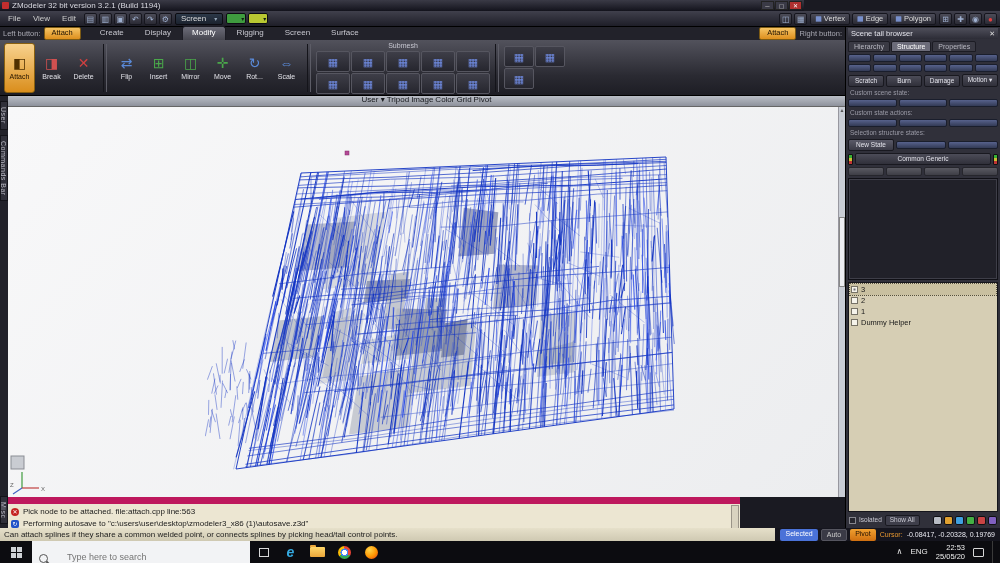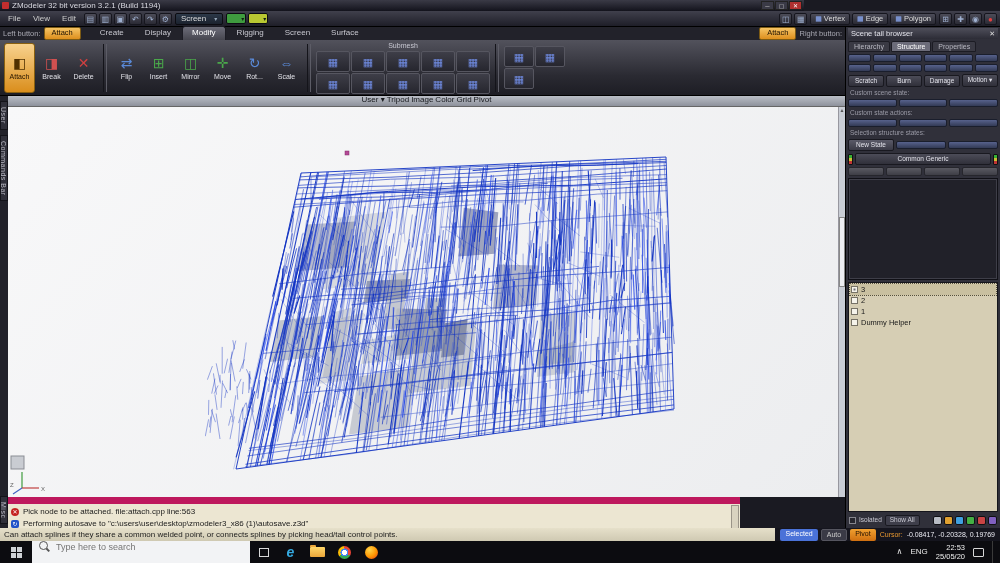--- a/index.html
+++ b/index.html
@@ -117,21 +117,21 @@
   .chip.dark{background:#3a3a46;color:#ccc;border:1px solid #55555f;}
   .chip.orange{background:linear-gradient(#f0a030,#cf6f10);color:#201000;}
   .cursor-label{font-size:7px;color:#e89830;white-space:nowrap;}
   .cursor-values{font-size:7px;color:#e9e9f1;white-space:nowrap;}
 
   
   .taskbar{position:absolute;left:0;top:541px;width:1000px;height:22px;background:#0c0c10;display:flex;align-items:center;}
   .start{width:32px;height:22px;display:flex;align-items:center;justify-content:center;flex:none;}
   .winlogo{display:grid;grid-template-columns:5px 5px;grid-auto-rows:5px;gap:1px;}
   .winlogo span{background:#cfd2d6;}
-  .tb-search{width:218px;height:22px;background:#f2f3f5;display:flex;align-items:flex-start;gap:6px;padding:0 7px;flex:none;box-sizing:border-box;}
+  .tb-search{width:218px;height:22px;background:#f2f3f5;display:flex;align-items:flex-end;gap:17px;padding:0 7px;flex:none;box-sizing:border-box;}
   .mag{width:7px;height:7px;border:1.5px solid #555;border-radius:50%;position:relative;flex:none;}
   .mag::after{content:"";position:absolute;left:6px;top:7px;width:4px;height:1.5px;background:#555;transform:rotate(45deg);}
   .tb-search input{border:none;background:transparent;font-size:9px;color:#333;width:170px;font-family:inherit;outline:none;}
   .tb-icon{width:27px;height:22px;display:flex;align-items:center;justify-content:center;flex:none;}
   .tview{width:10px;height:9px;border:1px solid #d8d8d8;box-sizing:border-box;}
   .edge-e{color:#35abe2;font-weight:bold;font-size:14px;font-style:italic;line-height:1;}
   .folder{width:15px;height:10px;background:linear-gradient(#ffd769,#eBA63a);border-radius:1px;position:relative;}
   .folder::before{content:"";position:absolute;left:0;top:-2px;width:6px;height:2px;background:#eBA63a;border-radius:1px 1px 0 0;}
   .chrome{width:13px;height:13px;border-radius:50%;background:radial-gradient(circle at 50% 50%,#fff 0 2.5px,#4285f4 2.5px 4px,transparent 4px),conic-gradient(#ea4335 0 33%,#34a853 33% 66%,#fbbc05 66% 100%);}
   .firefox{width:13px;height:13px;border-radius:50%;background:radial-gradient(circle at 35% 30%,#ffd54a,#ff9500 55%,#e33d1e 95%);}

